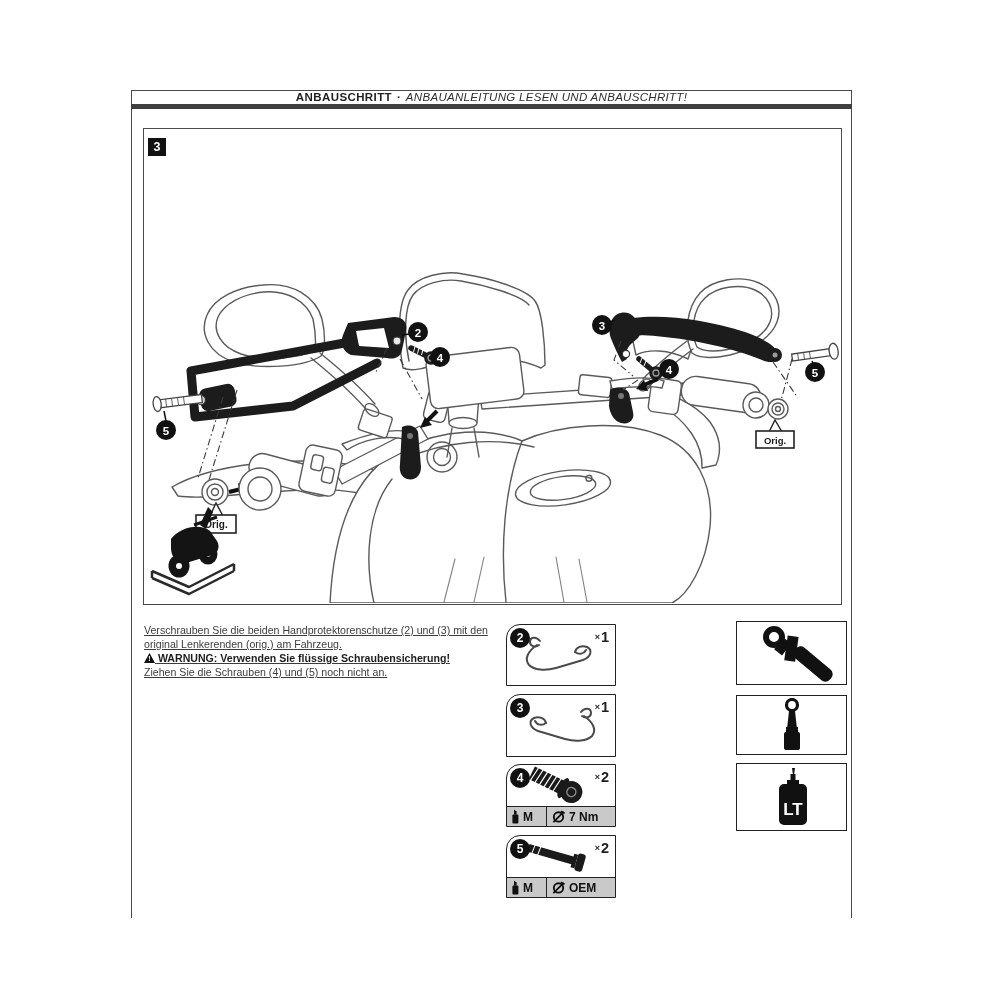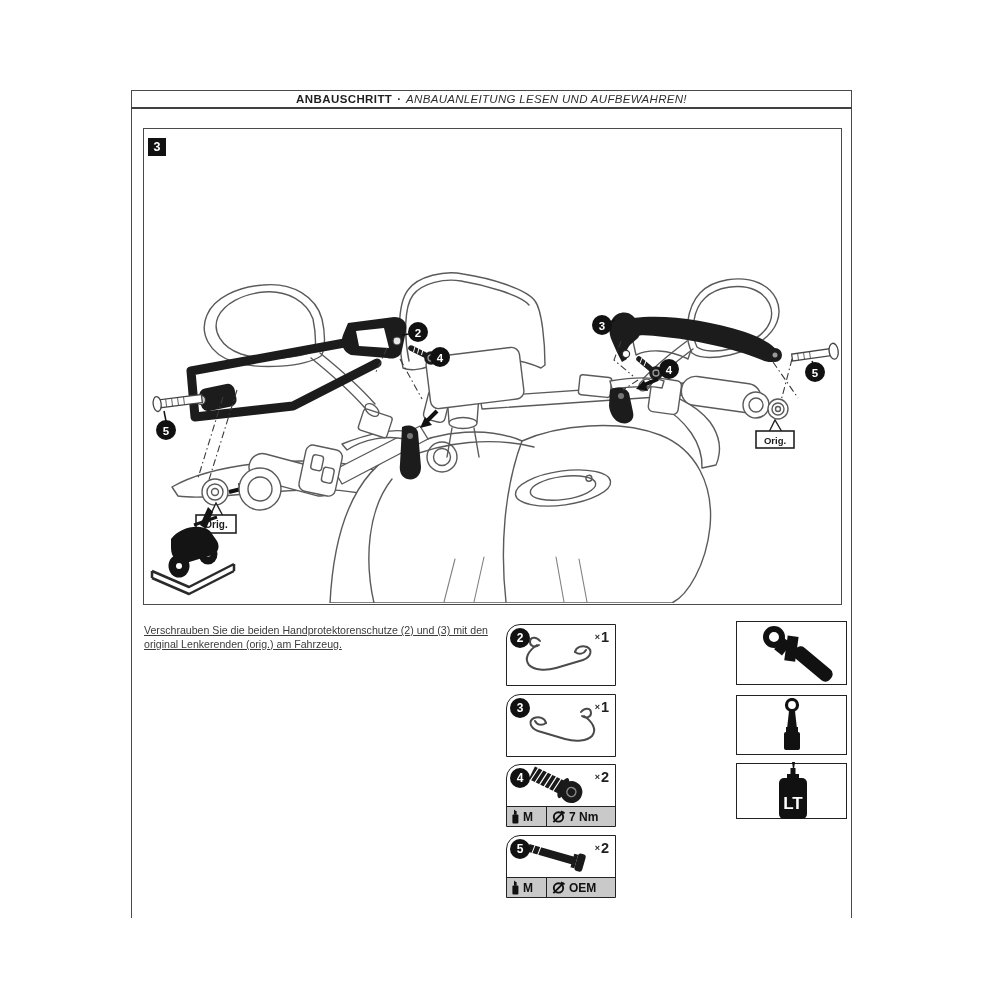--- a/index.html
+++ b/index.html
@@ -3,21 +3,21 @@
 <meta charset="utf-8">
 <style>
   * { margin:0; padding:0; box-sizing:border-box; }
   html,body { width:1000px; height:1000px; background:#fff; font-family:"Liberation Sans", sans-serif; color:#1f1f1f; }
   .page { position:absolute; left:0; top:0; width:1000px; height:1000px; background:#fff; }
 
   
   .frame { position:absolute; left:131px; top:90px; width:721px; height:828px;
            border-left:1.5px solid #4a4a4a; border-right:1.5px solid #4a4a4a; border-top:1.5px solid #4a4a4a; }
   .header { position:absolute; left:131px; top:90px; width:721px; height:19px;
-            border-bottom:2px solid #404040; display:flex; align-items:center; justify-content:center; gap:5px; }
+            border-bottom:5px solid #404040; display:flex; align-items:center; justify-content:center; gap:5px; }
   .h-bold { font-size:11.5px; font-weight:bold; letter-spacing:.4px; }
   .h-sep  { font-size:11.5px; font-weight:bold; }
   .h-italic { font-size:11.5px; font-style:italic; letter-spacing:.3px; color:#2e2e2e; }
 
   
   .diagram-box { position:absolute; left:143px; top:128px; width:699px; height:477px; border:1.5px solid #4a4a4a; background:#fff; }
   .step-badge { position:absolute; left:148px; top:138px; width:18px; height:18px; background:#111;
                 color:#fff; font-size:12.5px; font-weight:bold; display:flex; align-items:center; justify-content:center; }
   .diagram-svg { position:absolute; left:144px; top:129px; }
 
@@ -48,21 +48,21 @@
 </style>
 </head>
 <body>
 
 <div class="page">
   <div class="frame"></div>
 
   <div class="header">
     <span class="h-bold">ANBAUSCHRITT</span>
     <span class="h-sep">·</span>
-    <span class="h-italic">ANBAUANLEITUNG LESEN UND AUFBEWAHREN!</span>
+    <span class="h-italic">ANBAUANLEITUNG LESEN UND ANBAUSCHRITT!</span>
   </div>
 
   <div class="diagram-box"></div>
   <div class="step-badge">3</div>
 
   <svg class="diagram-svg" width="697" height="474" viewBox="0 0 697 474">
     <g fill="none" stroke="#5a5a5a" stroke-width="1.4" stroke-linecap="round" stroke-linejoin="round">
 
       <path fill="#fff" d="M28,358 C66,336 148,325 214,337 C246,343 262,355 268,369 L258,379 C238,365 198,359 158,361 C110,363 62,371 34,367 Z"></path>
 
@@ -242,20 +242,22 @@
       <ellipse cx="64" cy="425" rx="9.5" ry="10.5" fill="#141414"></ellipse>
       <circle cx="64" cy="425" r="2.8" fill="#fff"></circle>
       <path d="M27,410 C36,398 56,394 66,402 L73,412 C77,419 73,426 65,427 L42,434 C33,435 27,428 27,419 Z" fill="#141414"></path>
       <path d="M56,396 L64,378 L69,383 L62,400 Z" fill="#141414"></path>
       <line x1="50" y1="396" x2="73" y2="388" stroke="#141414" stroke-width="3"></line>
     </g>
   </svg>
 
   <div class="instructions">
     <p>Verschrauben Sie die beiden Handprotektorenschutze (2) und (3) mit den original Lenkerenden (orig.) am Fahrzeug.</p>
+    <p class="warn"><span class="warn-tri"><span class="warn-ex">!</span></span> <span>WARNUNG: Verwenden Sie flüssige Schraubensicherung!</span></p>
+    <p>Ziehen Sie die Schrauben (4) und (5) noch nicht an.</p>
   </div>
 
   <div class="pbox" style="top:624px;height:62px">
     <svg class="part-art" width="107" height="59" viewBox="0 0 107 59">
       <g fill="none" stroke="#4a4a4a" stroke-width="2" stroke-linecap="round" stroke-linejoin="round">
         <path d="M33,16 C29,11 23,12 23,17 C23,21 28,23 32,20"></path>
         <path d="M30,20 C21,26 17,34 22,40 C27,45 38,46 49,43 L76,35 C84,32 86,25 80,22 C75,20 69,22 68,27"></path>
         <path d="M68,27 C72,30 77,29 79,25"></path>
       </g>
     </svg>
@@ -355,21 +357,21 @@
     </svg>
   </div>
   <div class="tbox" style="top:695px;height:60px">
     <svg width="104" height="54" viewBox="0 0 104 54">
       <circle cx="52" cy="7" r="5.5" fill="#fff" stroke="#111" stroke-width="3.2"></circle>
       <polygon points="49,13 55,13 57,31 47,31" fill="#111"></polygon>
       <rect x="46" y="29" width="12" height="5" fill="#111"></rect>
       <rect x="44" y="34" width="16" height="18" rx="2" fill="#111"></rect>
     </svg>
   </div>
-  <div class="tbox" style="top:763px;height:56px">
+  <div class="tbox" style="top:763px;height:68px">
     <svg width="104" height="62" viewBox="0 0 104 62">
       <polygon points="52,2 55,2 54,9 53,9" fill="#111"></polygon>
       <rect x="50.5" y="8" width="5" height="7" fill="#111"></rect>
       <rect x="47" y="14" width="12" height="5" fill="#111"></rect>
       <rect x="39" y="18" width="28" height="41" rx="5" fill="#111"></rect>
       <text x="53" y="49" text-anchor="middle" font-size="17" font-weight="bold" fill="#fff" font-family="Liberation Sans, sans-serif">LT</text>
     </svg>
   </div>
 </div>
 

